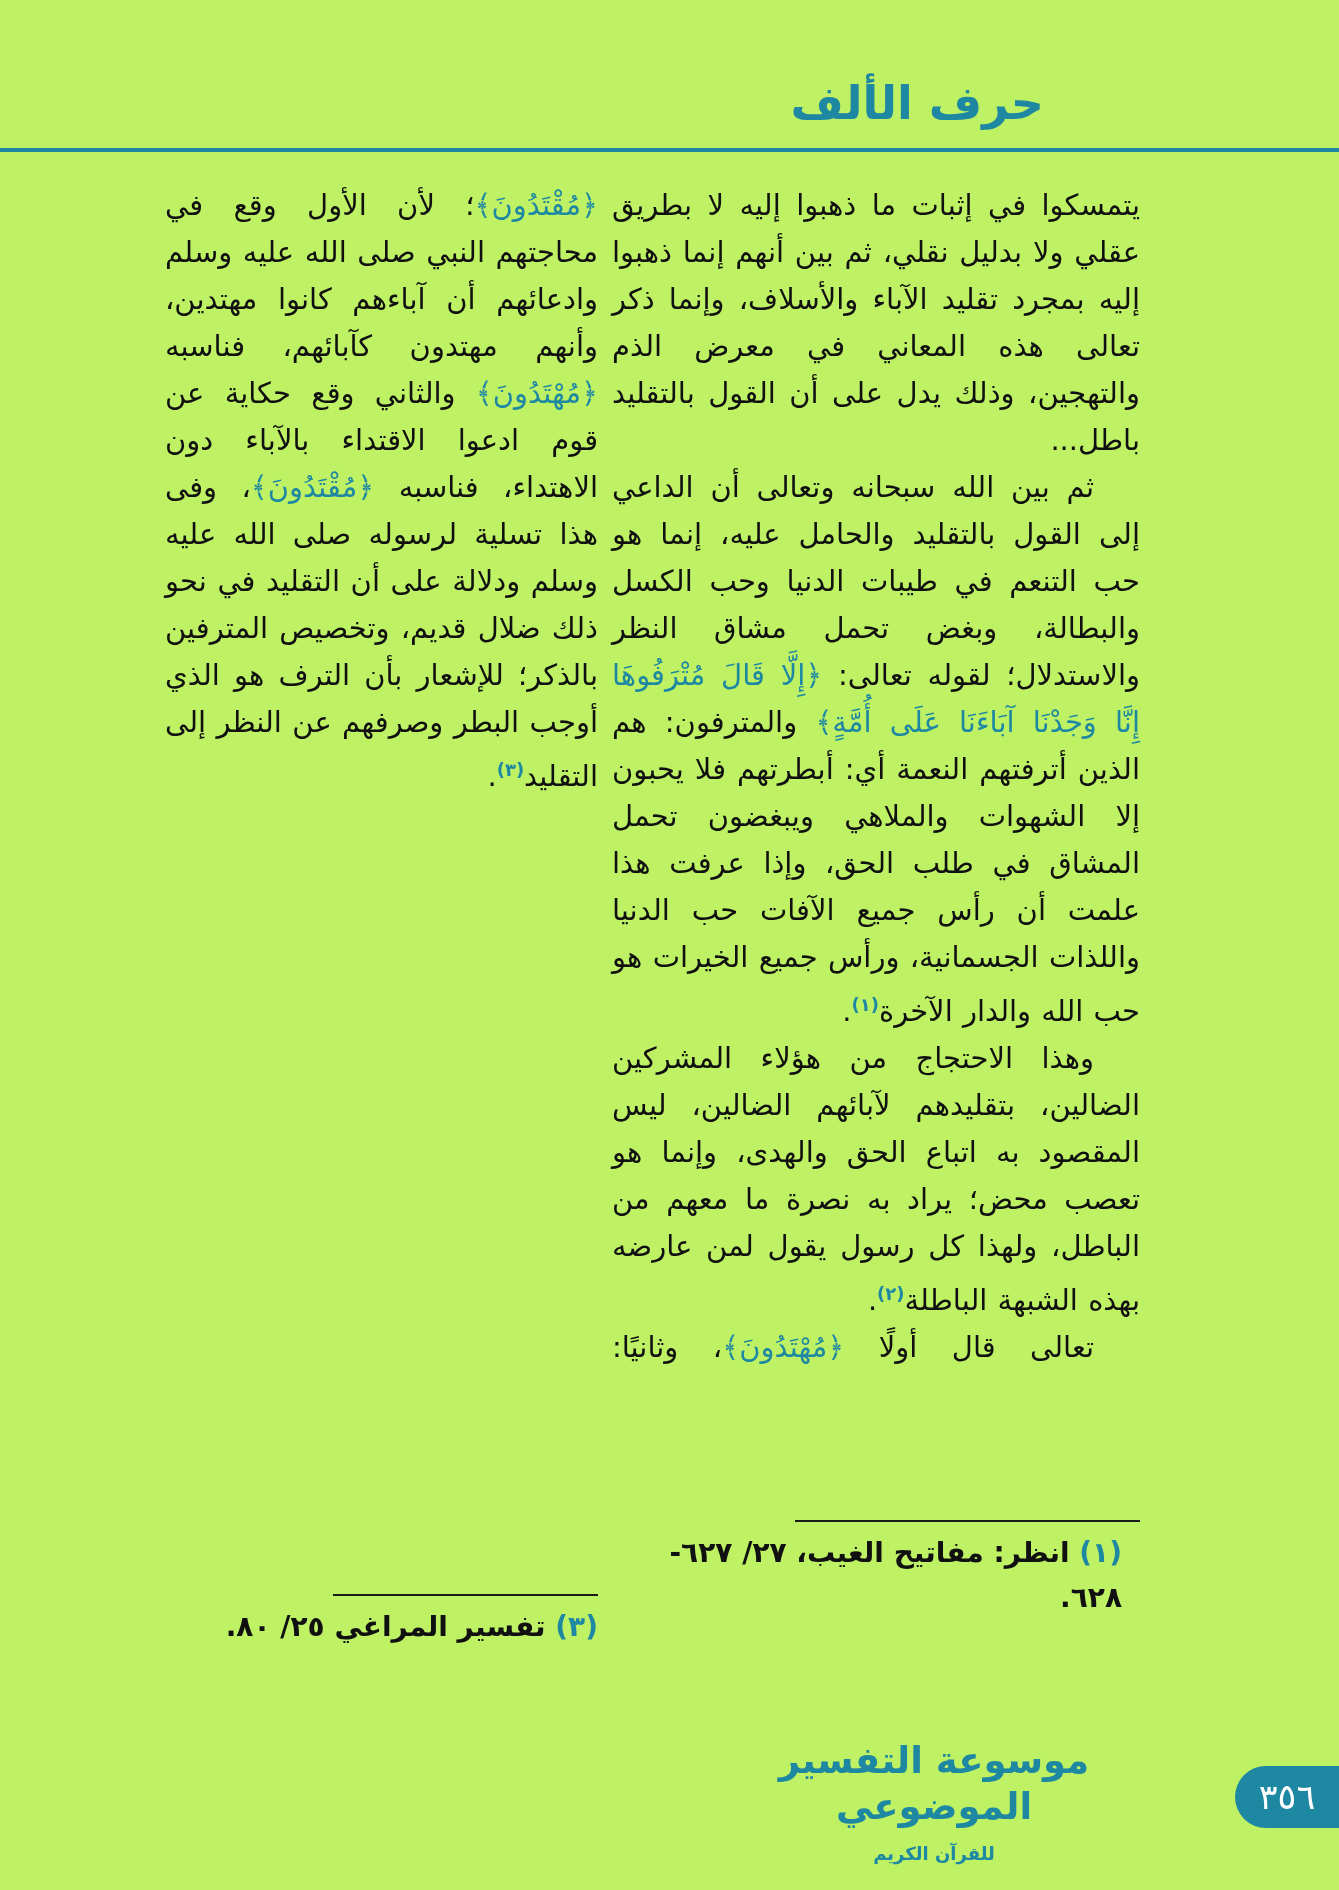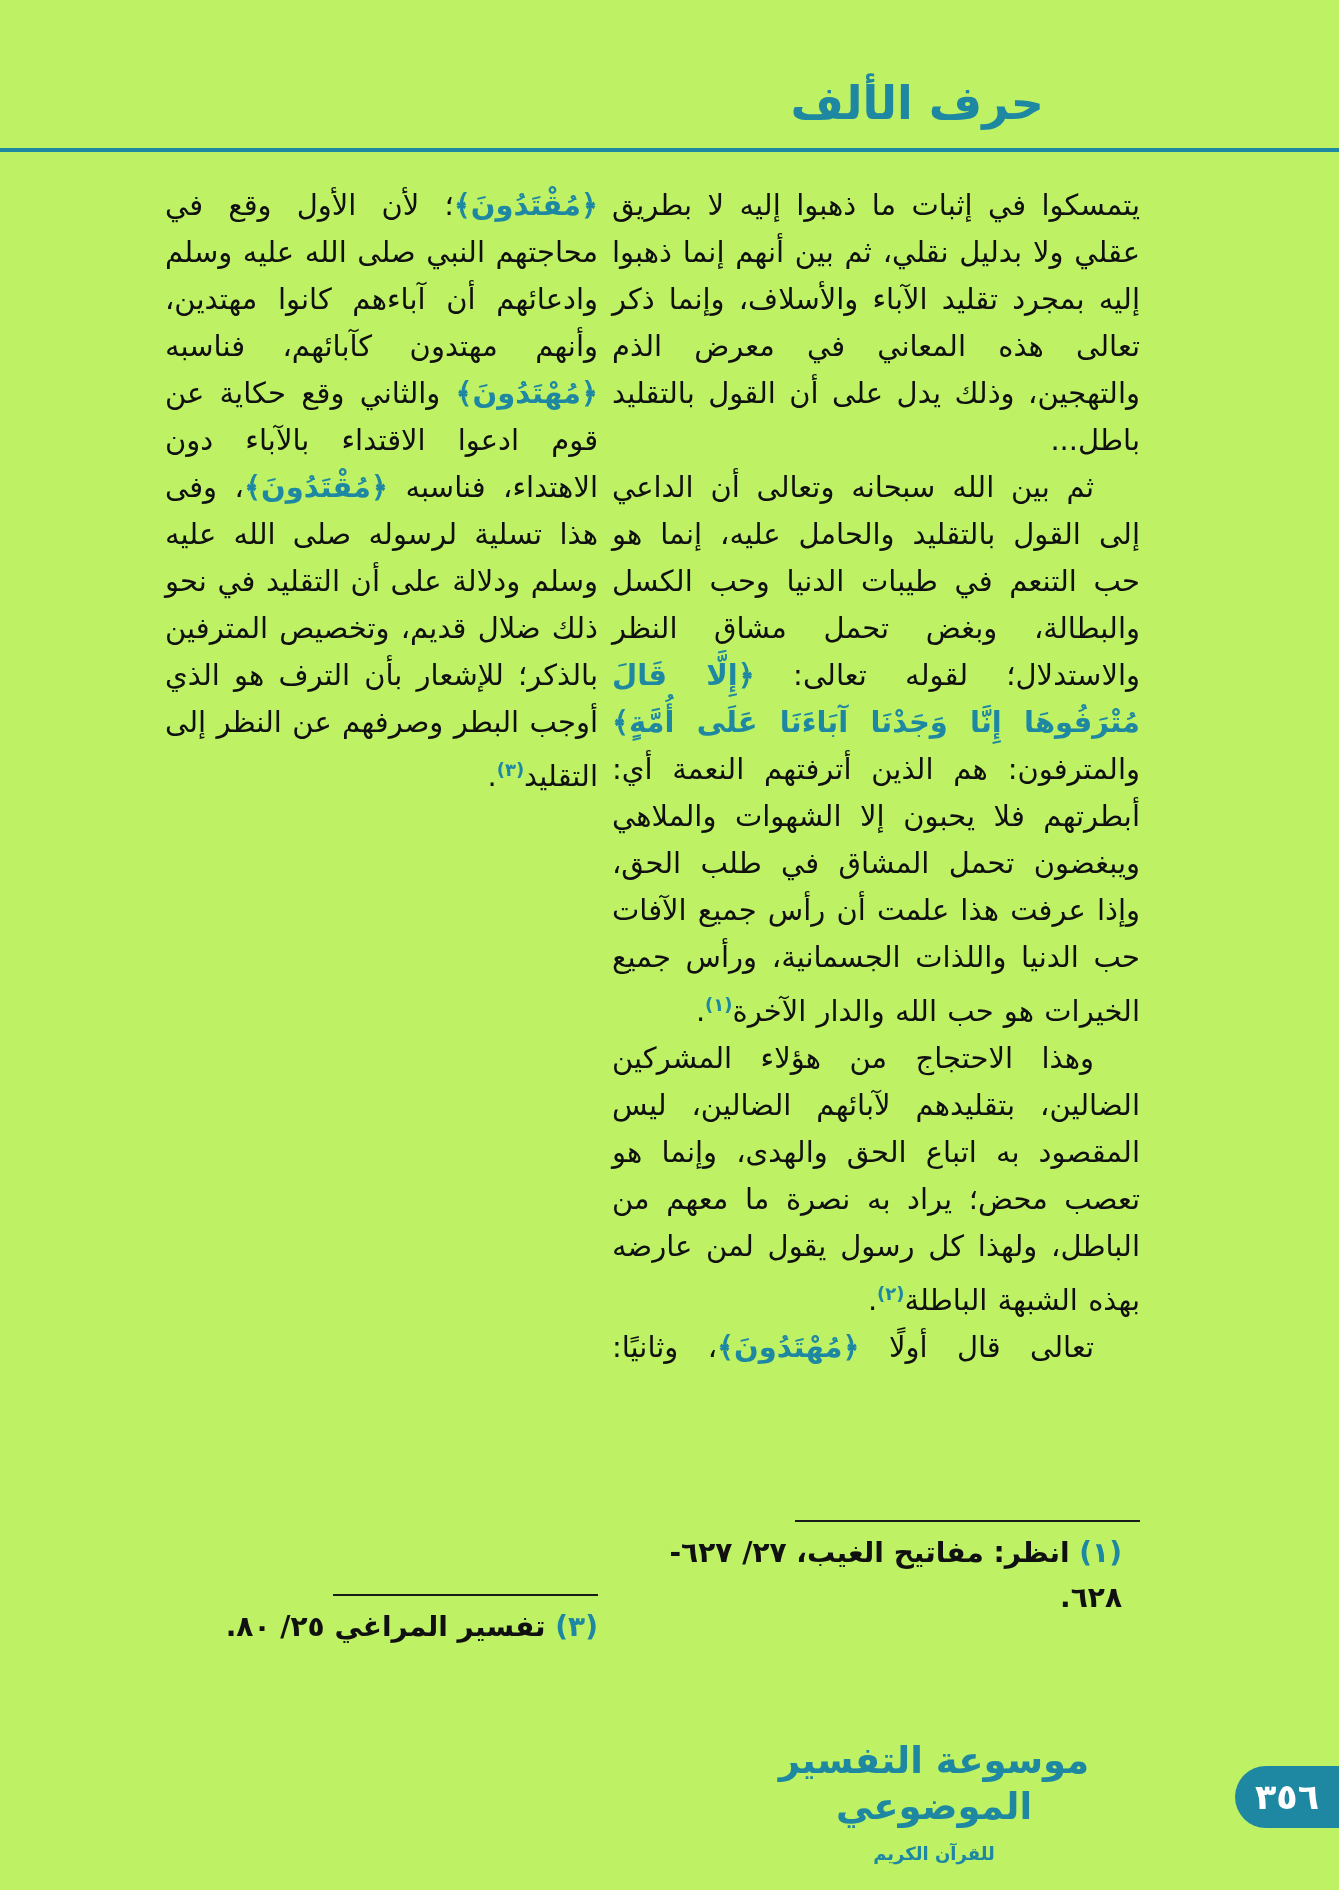--- a/index.html
+++ b/index.html
@@ -15,21 +15,21 @@
     font-size:46px;font-weight:bold;color:var(--accent);
     letter-spacing:1px;
   }
   .header-rule{position:absolute;top:148px;left:0;right:0;height:4px;background:var(--accent);}
   
   .col{position:absolute;top:182px;}
   .col-right{right:199px;width:528px;}
   .col-left{left:165px;width:433px;}
   .para{margin:0;font-size:29px;line-height:47px;text-align:justify;word-spacing:1px;}
   .para.indent{text-indent:46px;}
-  .quran{color:var(--accent);font-weight:bold;}
+  .quran{color:var(--accent);font-weight:normal;}
   .fnref{color:var(--accent);font-size:18px;vertical-align:10px;font-weight:bold;}
   #col-right .para:last-child{text-align-last:justify;}
   
   .footnotes{position:absolute;font-size:28px;line-height:45px;font-weight:bold;}
   .footnotes-right{top:1520px;right:199px;width:528px;}
   .footnotes-left{top:1594px;left:165px;width:433px;}
   .fn-sep{height:0;border-top:2px solid #1a1a1a;margin-bottom:8px;}
   .footnotes-right .fn-sep{width:345px;}
   .footnotes-left .fn-sep{width:265px;}
   .footnotes-right .fn{padding-right:18px;}
@@ -39,21 +39,21 @@
     position:absolute;top:1738px;right:239px;width:332px;
     text-align:center;color:var(--accent);
   }
   .logo-main{font-size:37px;font-weight:bold;line-height:1.25;}
   .logo-sub{font-size:18px;margin-top:12px;font-weight:bold;}
   .page-badge{
     position:absolute;top:1766px;right:0;width:104px;height:62px;
     background:var(--accent);border-radius:31px 0 0 31px;
     display:flex;align-items:center;justify-content:center;
   }
-  .page-badge span{color:#ffffff;font-size:35px;font-weight:bold;}
+  .page-badge span{color:#ffffff;font-size:35px;font-weight:normal;}
 </style>
 </head>
 <body>
 
 <div class="page">
 
   <header>
     <div class="header-title">حرف الألف</div>
     <div class="header-rule"></div>
   </header>

